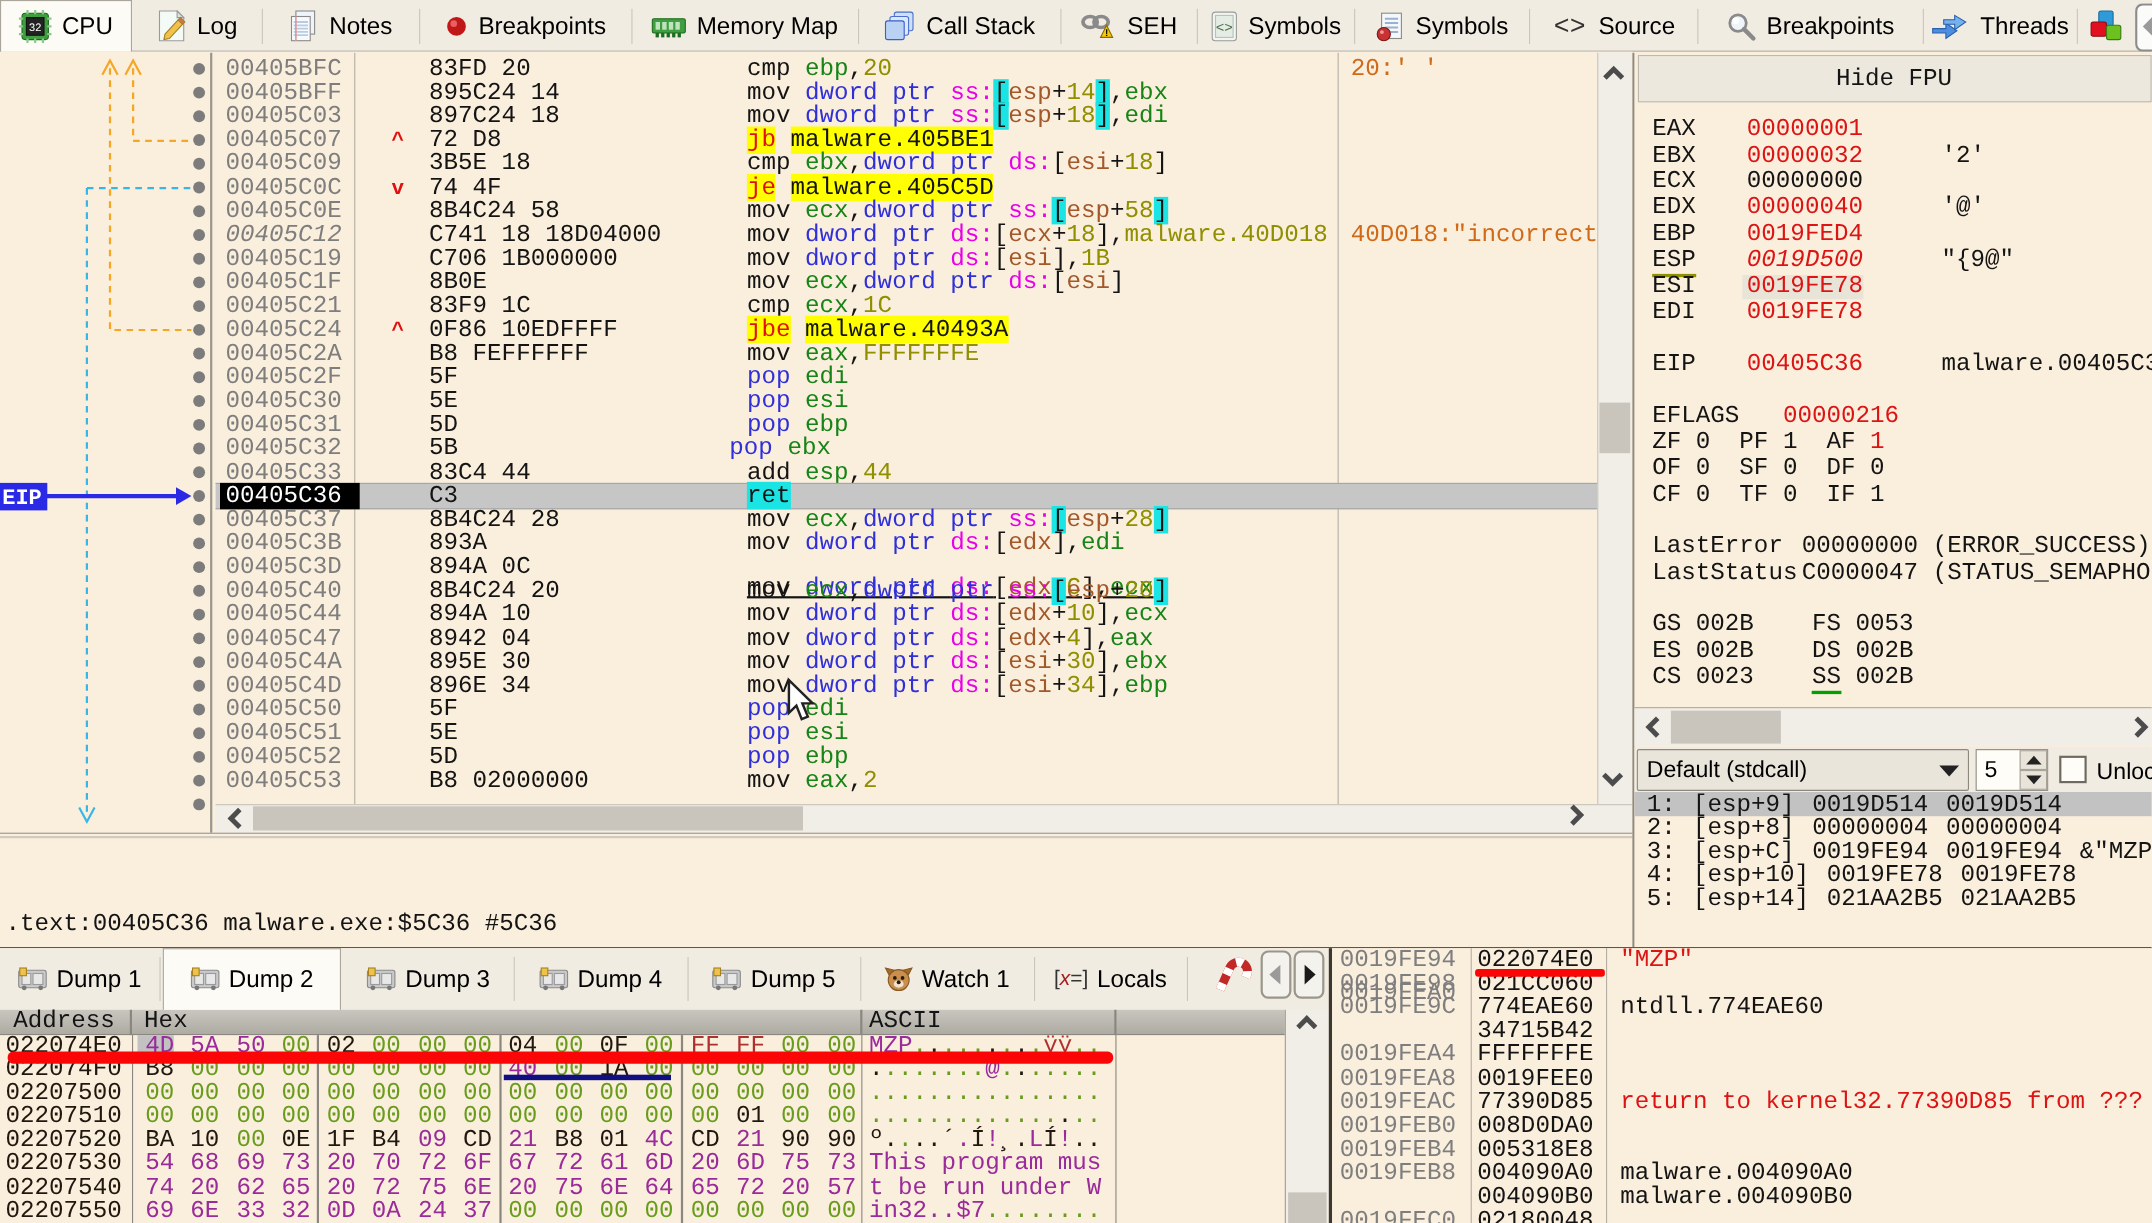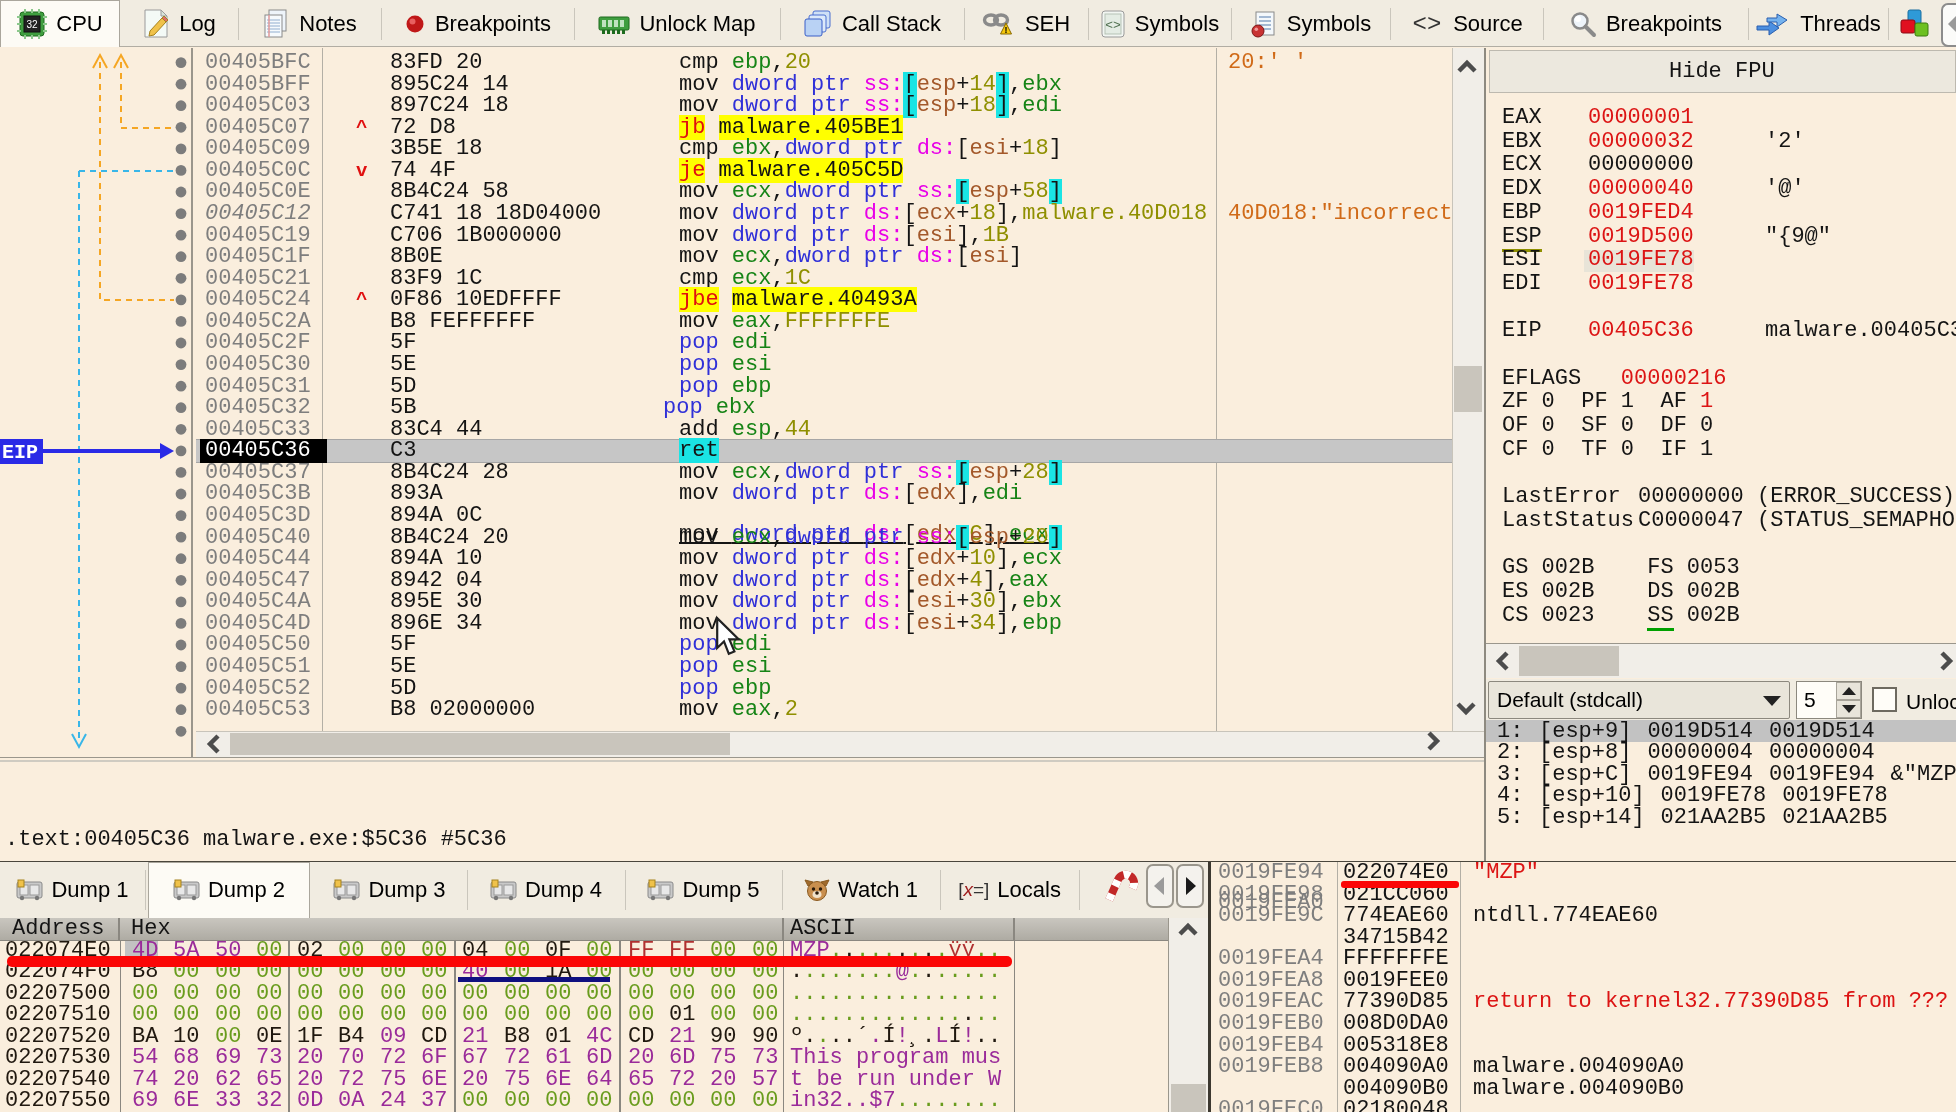--- a/index.html
+++ b/index.html
@@ -81,21 +81,21 @@
         <rect x="22" y="7" width="4" height="7"></rect>
       </g>
       <g fill="#1e6b1e">
         <rect x="4" y="17" width="3" height="4"></rect>
         <rect x="9" y="17" width="3" height="4"></rect>
         <rect x="14" y="17" width="3" height="4"></rect>
         <rect x="19" y="17" width="3" height="4"></rect>
         <rect x="24" y="17" width="3" height="4"></rect>
       </g>
     </svg>
-    <span>Unlock Map</span>
+    <span>Memory Map</span>
   </div>
 <div style="position:absolute;left:964px;top:8px;width:1px;height:32px;background:#cac6bc"></div>
 <div class="tab" style="left:780px;width:184px;z-index:4">
     <svg width="30" height="30" viewBox="0 0 30 30">
       <g>
         <rect x="10" y="2" width="17" height="17" rx="2" fill="#cfe0f6" stroke="#4a6fd0"></rect>
         <rect x="6" y="6" width="17" height="17" rx="2" fill="#dce9fa" stroke="#4a6fd0"></rect>
         <rect x="2" y="10" width="17" height="17" rx="2" fill="#b9d2f4" stroke="#3a5fc8"></rect>
       </g>
     </svg>
@@ -363,21 +363,21 @@
 <div class="m" style="left:1588px;top:130.7px;"><span class="rv">00000032</span></div>
 <div class="m" style="left:1765px;top:130.7px;"><span>'2'</span></div>
 <div class="m" style="left:1502px;top:154.4px;"><span style="">ECX</span></div>
 <div class="m" style="left:1588px;top:154.4px;"><span>00000000</span></div>
 <div class="m" style="left:1502px;top:178.1px;"><span style="">EDX</span></div>
 <div class="m" style="left:1588px;top:178.1px;"><span class="rv">00000040</span></div>
 <div class="m" style="left:1765px;top:178.1px;"><span>'@'</span></div>
 <div class="m" style="left:1502px;top:201.8px;"><span style="">EBP</span></div>
 <div class="m" style="left:1588px;top:201.8px;"><span class="rv">0019FED4</span></div>
 <div class="m" style="left:1502px;top:225.5px;"><span style="border-bottom:3px solid #8f8f00;">ESP</span></div>
-<div class="m" style="left:1588px;top:225.5px;"><span class="rv">0019D500</span></div>
+<div class="m" style="left:1588px;top:225.5px;font-style:italic;"><span class="rv">0019D500</span></div>
 <div class="m" style="left:1765px;top:225.5px;"><span>"{9@"</span></div>
 <div style="position:absolute;left:1584px;top:250.2px;width:110px;height:22px;background:#e8e4d8"></div>
 <div class="m" style="left:1502px;top:249.2px;"><span style="">ESI</span></div>
 <div class="m" style="left:1588px;top:249.2px;"><span class="rv">0019FE78</span></div>
 <div class="m" style="left:1502px;top:272.9px;"><span style="">EDI</span></div>
 <div class="m" style="left:1588px;top:272.9px;"><span class="rv">0019FE78</span></div>
 <div class="m" style="left:1502px;top:320.29999999999995px;"><span style="">EIP</span></div>
 <div class="m" style="left:1588px;top:320.29999999999995px;"><span class="rv">00405C36</span></div>
 <div class="m" style="left:1765px;top:320.29999999999995px;"><span>malware.00405C36</span></div>
 <div class="m" style="left:1502px;top:367.7px;"><span>EFLAGS   </span><span class="rv">00000216</span></div>

